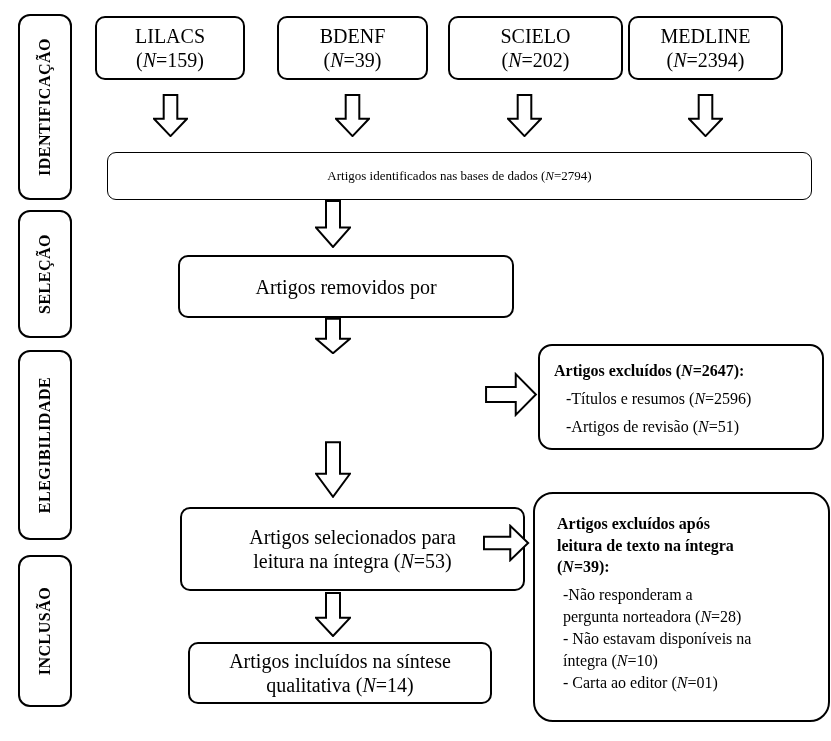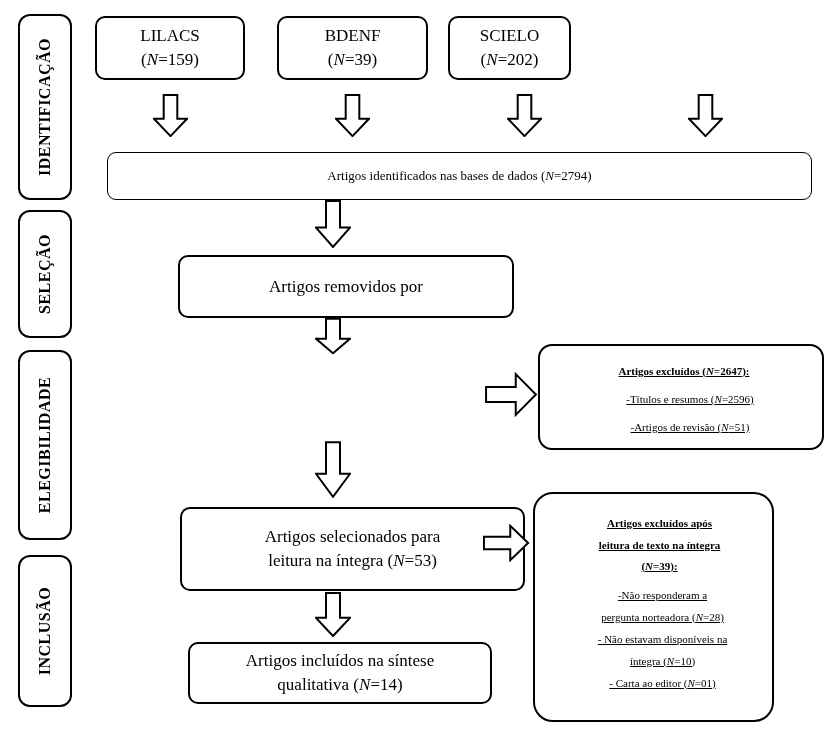--- a/index.html
+++ b/index.html
@@ -18,21 +18,21 @@
     background: #fff;
     border: 2px solid #000;
     border-radius: 10px;
   }
   .centered {
     display: flex;
     flex-direction: column;
     align-items: center;
     justify-content: center;
     text-align: center;
-    font-size: 17px;
+    font-size: 20px;
     line-height: 24px;
   }
   .stage {
     left: 18px;
     width: 54px;
     border-radius: 12px;
     display: flex;
     align-items: center;
     justify-content: center;
   }
@@ -42,23 +42,22 @@
     font-weight: 700;
     font-size: 16px;
     letter-spacing: 0.5px;
   }
   .wide {
     border-width: 1.5px;
     border-radius: 9px;
     font-size: 13px;
   }
   .excl {
-    font-size: 11px;
-    text-align: center;
-    text-decoration: underline;
+    font-size: 16px;
+    text-align: left;
   }
   .excl .title { font-weight: 700; }
   .excl1 { border-radius: 14px; padding: 11px 8px 8px 14px; }
   .excl1 .title { line-height: 28px; }
   .excl1 .item { line-height: 28px; padding-left: 12px; }
   .excl2 { border-radius: 20px; padding: 19px 10px 10px 22px; }
   .excl2 .title { line-height: 21.5px; }
   .excl2 .items { margin-top: 6px; }
   .excl2 .item { line-height: 22px; padding-left: 6px; }
   .arrow { position: absolute; display: block; }
@@ -83,23 +82,27 @@
   </div>
 
   <div class="box centered" style="left:95px;top:16px;width:150px;height:64px;">
     <span>LILACS</span>
     <span>(<i>N</i>=159)</span>
   </div>
   <div class="box centered" style="left:277px;top:16px;width:151px;height:64px;">
     <span>BDENF</span>
     <span>(<i>N</i>=39)</span>
   </div>
-  <div class="box centered" style="left:448px;top:16px;width:123px;height:64px;">
+  <div class="box centered" style="left:448px;top:16px;width:175px;height:64px;">
     <span>SCIELO</span>
     <span>(<i>N</i>=202)</span>
+  </div>
+  <div class="box centered" style="left:628px;top:16px;width:155px;height:64px;">
+    <span>MEDLINE</span>
+    <span>(<i>N</i>=2394)</span>
   </div>
 
   <svg class="arrow" style="left:153px;top:94px;" width="35" height="43" viewBox="0 0 36 47" preserveAspectRatio="none">
     <polygon points="11,1 25,1 25,27 35,27 18,46 1,27 11,27" fill="#fff" stroke="#000" stroke-width="2" vector-effect="non-scaling-stroke"></polygon>
   </svg>
   <svg class="arrow" style="left:335px;top:94px;" width="35" height="43" viewBox="0 0 36 47" preserveAspectRatio="none">
     <polygon points="11,1 25,1 25,27 35,27 18,46 1,27 11,27" fill="#fff" stroke="#000" stroke-width="2" vector-effect="non-scaling-stroke"></polygon>
   </svg>
   <svg class="arrow" style="left:507px;top:94px;" width="35" height="43" viewBox="0 0 36 47" preserveAspectRatio="none">
     <polygon points="11,1 25,1 25,27 35,27 18,46 1,27 11,27" fill="#fff" stroke="#000" stroke-width="2" vector-effect="non-scaling-stroke"></polygon>
@@ -141,21 +144,21 @@
 
   <div class="box centered" style="left:180px;top:507px;width:345px;height:84px;">
     <span>Artigos selecionados para</span>
     <span>leitura na íntegra (<i>N</i>=53)</span>
   </div>
 
   <svg class="arrow" style="left:483px;top:524px;" width="47" height="38" viewBox="0 0 50 42" preserveAspectRatio="none">
     <polygon points="1,14 29,14 29,2 48,21 29,40 29,28 1,28" fill="#fff" stroke="#000" stroke-width="2" vector-effect="non-scaling-stroke"></polygon>
   </svg>
 
-  <div class="box excl excl2" style="left:533px;top:492px;width:241px;height:230px;">
+  <div class="box excl excl2" style="left:533px;top:492px;width:297px;height:230px;">
     <div class="title">Artigos excluídos após</div>
     <div class="title">leitura de texto na íntegra</div>
     <div class="title">(<i>N</i>=39):</div>
     <div class="items">
       <div class="item">-Não responderam a</div>
       <div class="item">pergunta norteadora (<i>N</i>=28)</div>
       <div class="item">- Não estavam disponíveis na</div>
       <div class="item">íntegra (<i>N</i>=10)</div>
       <div class="item">- Carta ao editor (<i>N</i>=01)</div>
     </div>

